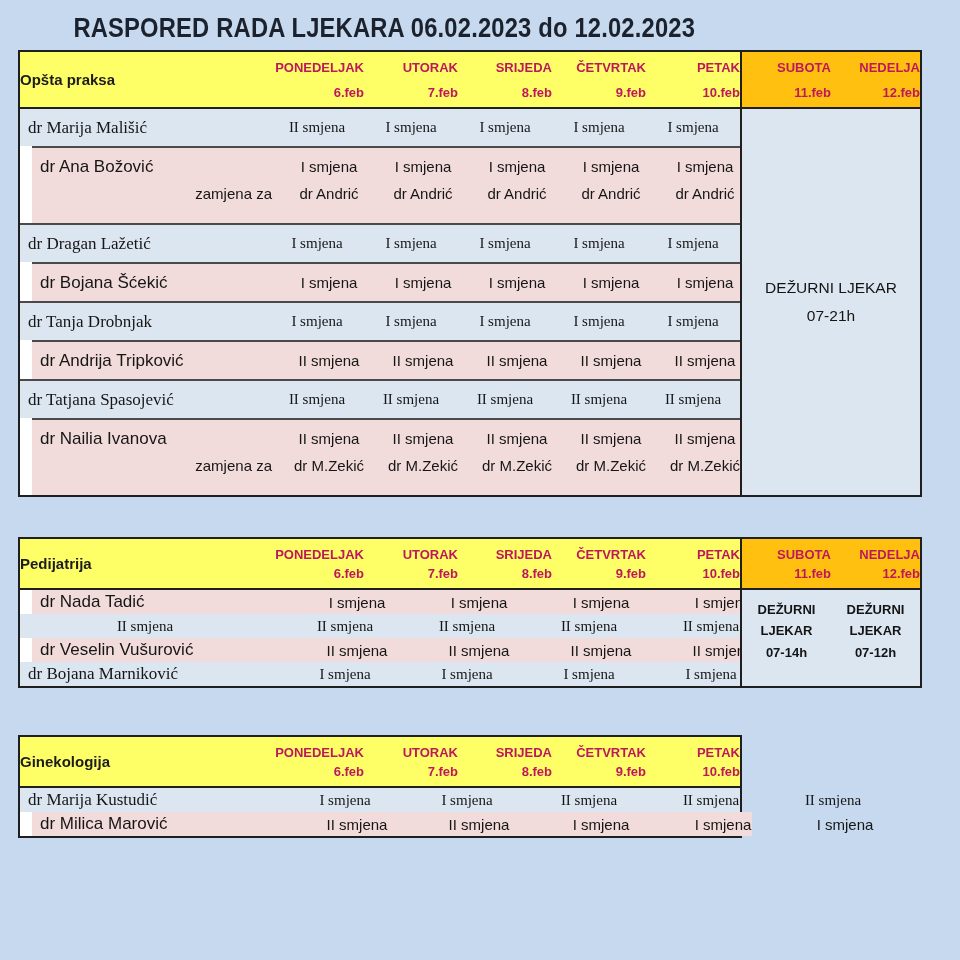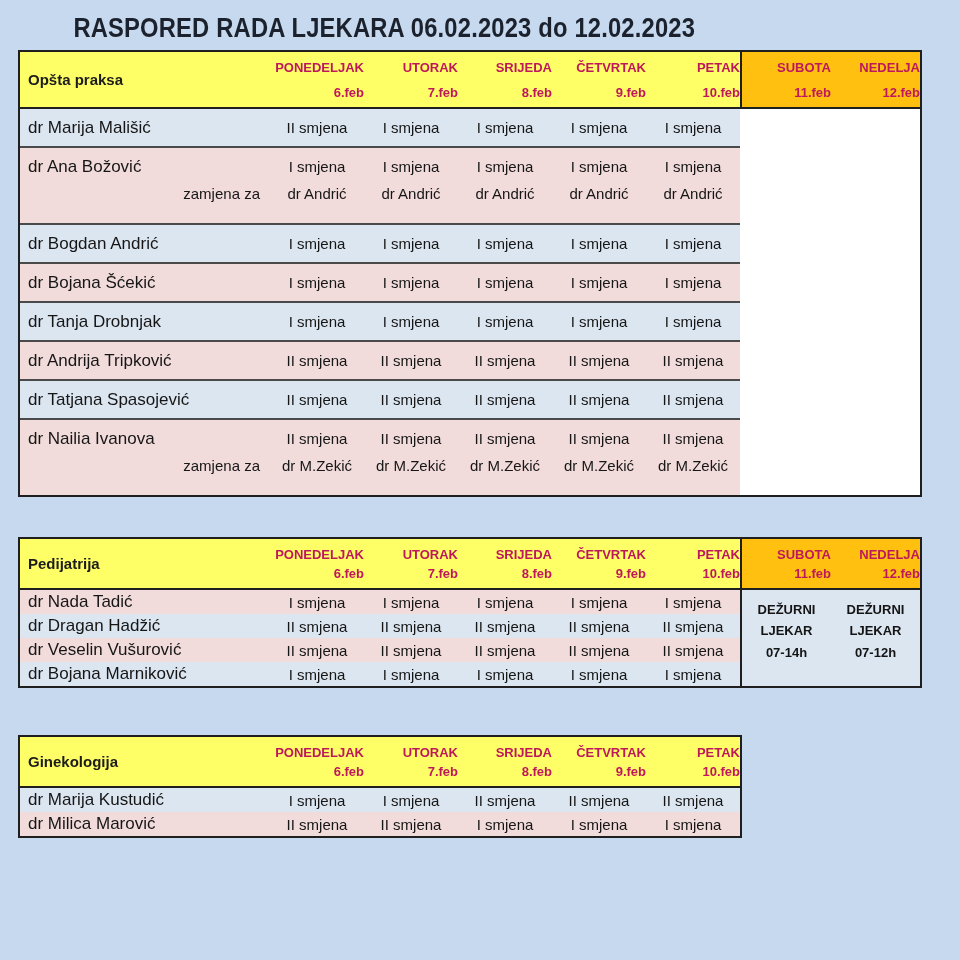--- a/index.html
+++ b/index.html
@@ -36,43 +36,43 @@
     display:grid;grid-template-columns:250px repeat(5,94px);
     width:720px;background:var(--yellow);
   }
   .hdr-weekend{
     flex:1;display:grid;grid-template-columns:1fr 1fr;
     background:var(--orange);border-left:2px solid var(--border-dark);
   }
   .t0 .t-header .hcell{height:55px;}
   .t1 .t-header .hcell,.t2 .t-header .hcell{height:49px;}
   .section-cell{
-    display:flex;align-items:center;padding-left:8px;
+    display:flex;align-items:center;
     font-weight:bold;font-size:15px;color:#1c1c1c;
   }
   .day-cell{
     display:flex;flex-direction:column;justify-content:space-between;
     align-items:flex-end;padding:8px 0 7px;
     font-weight:bold;font-size:13px;color:#be185d;
   }
   .t-body{display:flex;border-top:2px solid var(--border-dark);}
   .t-rows{width:720px;}
   .t2 .t-rows{width:100%;}
   .t-weekend{
     flex:1;border-left:2px solid var(--border-dark);background:var(--blue);
   }
   .row{width:100%;}
   .t0 .row + .row{border-top:2px solid var(--border-mid);}
-  .tone-blue{background:var(--blue);}
-  .tone-pink{background:var(--pink);}
+  .tone-blue{background:var(--blue);font-family:Liberation Serif, serif;}
+  .tone-pink{background:var(--pink);margin-left:12px;}
   .line{
     display:grid;grid-template-columns:250px repeat(5,94px);
     align-items:center;min-height:37px;
   }
-  .t1 .line,.t2 .line{min-height:24px;}
+  .t1 .line,.t2 .line{min-height:24px;gap:28px;}
   .sub-line{min-height:31px;align-items:end;padding-bottom:21px;}
   .name-cell{font-size:17px;padding-left:8px;white-space:nowrap;}
   .shift-cell{font-size:15px;text-align:center;white-space:nowrap;}
   .sub-label{font-size:15px;text-align:right;padding-right:10px;white-space:nowrap;}
   .sub-val{font-size:15px;text-align:center;white-space:nowrap;}
 
   .wk-note{
     height:100%;display:flex;flex-direction:column;
     justify-content:center;align-items:center;
     font-size:15.5px;line-height:1.8;color:#141414;
@@ -152,21 +152,21 @@
               <div class="sub-label">zamjena za</div>
               <div class="sub-val">dr Andrić</div>
               <div class="sub-val">dr Andrić</div>
               <div class="sub-val">dr Andrić</div>
               <div class="sub-val">dr Andrić</div>
               <div class="sub-val">dr Andrić</div>
             </div>
           </div>
           <div class="row tone-blue">
             <div class="line">
-              <div class="name-cell">dr Bogdan Andrić</div>
+              <div class="name-cell">dr Dragan Lažetić</div>
               <div class="shift-cell">I smjena</div>
               <div class="shift-cell">I smjena</div>
               <div class="shift-cell">I smjena</div>
               <div class="shift-cell">I smjena</div>
               <div class="shift-cell">I smjena</div>
             </div>
           </div>
           <div class="row tone-pink">
             <div class="line">
               <div class="name-cell">dr Bojana Šćekić</div>
@@ -217,20 +217,26 @@
               <div class="shift-cell">II smjena</div>
             </div>
             <div class="line sub-line">
               <div class="sub-label">zamjena za</div>
               <div class="sub-val">dr M.Zekić</div>
               <div class="sub-val">dr M.Zekić</div>
               <div class="sub-val">dr M.Zekić</div>
               <div class="sub-val">dr M.Zekić</div>
               <div class="sub-val">dr M.Zekić</div>
             </div>
+          </div>
+        </div>
+        <div class="t-weekend">
+          <div class="wk-note">
+            <div>DEŽURNI LJEKAR</div>
+            <div>07-21h</div>
           </div>
         </div>
       </div>
     </div>
     <div class="table t1">
       <div class="t-header">
         <div class="hdr-left">
           <div class="hcell section-cell">Pedijatrija</div>
           <div class="hcell day-cell">
             <span>PONEDELJAK</span>
@@ -271,21 +277,20 @@
               <div class="name-cell">dr Nada Tadić</div>
               <div class="shift-cell">I smjena</div>
               <div class="shift-cell">I smjena</div>
               <div class="shift-cell">I smjena</div>
               <div class="shift-cell">I smjena</div>
               <div class="shift-cell">I smjena</div>
             </div>
           </div>
           <div class="row tone-blue">
             <div class="line">
-              <div class="name-cell">dr Dragan Hadžić</div>
               <div class="shift-cell">II smjena</div>
               <div class="shift-cell">II smjena</div>
               <div class="shift-cell">II smjena</div>
               <div class="shift-cell">II smjena</div>
               <div class="shift-cell">II smjena</div>
             </div>
           </div>
           <div class="row tone-pink">
             <div class="line">
               <div class="name-cell">dr Veselin Vušurović</div>

